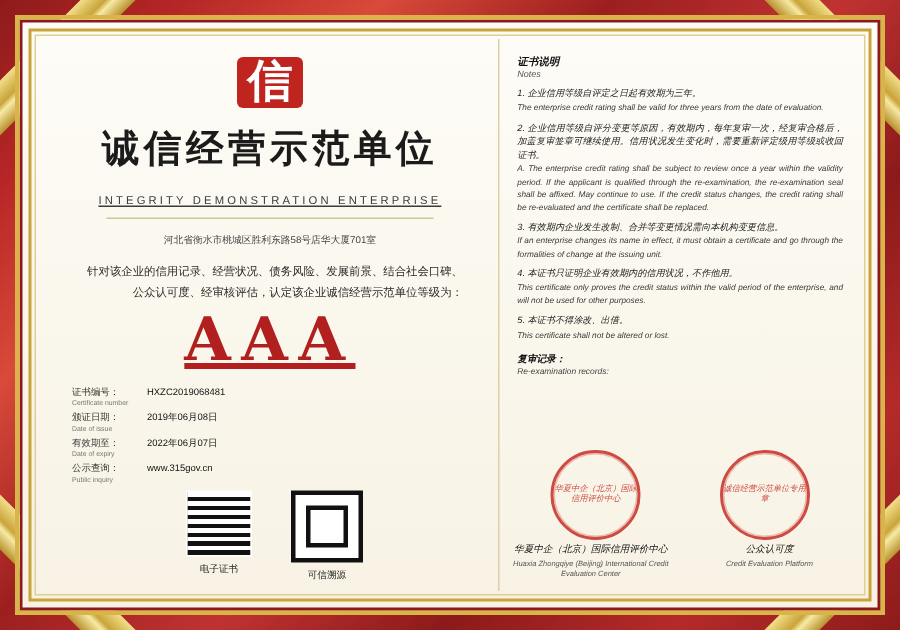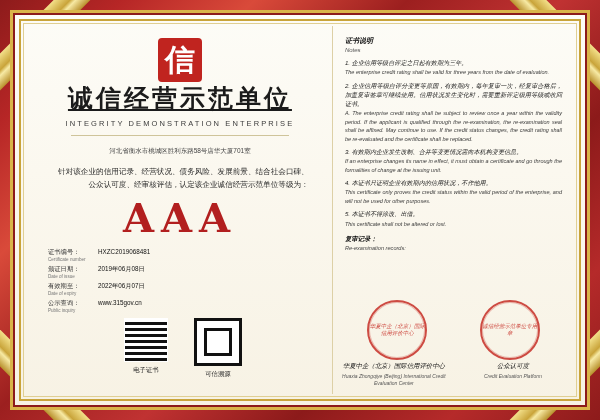--- a/index.html
+++ b/index.html
@@ -46,39 +46,39 @@
   }
   
   .seal-logo{
     width:44px;height:44px;background:#c0241f;border-radius:4px;
     display:flex;align-items:center;justify-content:center;margin-top:2px;
   }
   .seal-logo span{color:#fff;font-size:30px;line-height:30px;font-family:"DejaVu Serif",serif;font-weight:bold;}
   .title-cn{
     font-family:"DejaVu Serif","Liberation Serif",serif;
     font-size:25px;font-weight:bold;letter-spacing:3px;color:#1b1b1b;
-    white-space:nowrap;text-decoration:underline;
+    margin-top:10px;white-space:nowrap;
   }
   .title-en{
-    font-size:7.5px;letter-spacing:2.1px;color:#3b3b3b;margin-top:4px;white-space:nowrap;
+    font-size:7.5px;letter-spacing:2.1px;color:#3b3b3b;margin-top:14px;white-space:nowrap;text-decoration:underline;
   }
   .rule{width:78%;height:1px;background:#cfc49a;margin:7px 0 6px;}
   .company{
     font-family:"DejaVu Serif","Liberation Serif",serif;
     font-size:12.5px;font-weight:bold;color:#141414;letter-spacing:.5px;white-space:nowrap;
   }
   .address{font-size:6.5px;color:#444;margin-top:5px;text-align:center;}
   .body-cn{
     font-size:7.6px;line-height:1.75;color:#2a2a2a;text-align:right;
     margin-top:9px;width:92%;
   }
   .aaa{
     font-family:"DejaVu Serif","Liberation Serif",serif;
     font-size:40px;font-weight:bold;color:#b21f1f;letter-spacing:7px;
-    margin-top:6px;line-height:1;
+    margin-top:6px;line-height:1;text-decoration:underline;
   }
   .meta{width:100%;margin-top:10px;padding-left:8px;box-sizing:border-box;}
   .meta-row{display:flex;align-items:baseline;margin-bottom:3px;}
   .meta-k{font-size:6.3px;color:#333;width:50px;flex:none;}
   .meta-k .en{display:block;font-size:4.6px;color:#777;}
   .meta-v{font-size:6.3px;color:#111;}
   .codes{display:flex;gap:26px;align-items:flex-start;margin-top:2px;padding-left:6px;}
   .code-box{display:flex;flex-direction:column;align-items:center;}
   .qr{width:42px;height:42px;background:
      repeating-linear-gradient(0deg,#111 0 3px,#fff 3px 6px),

